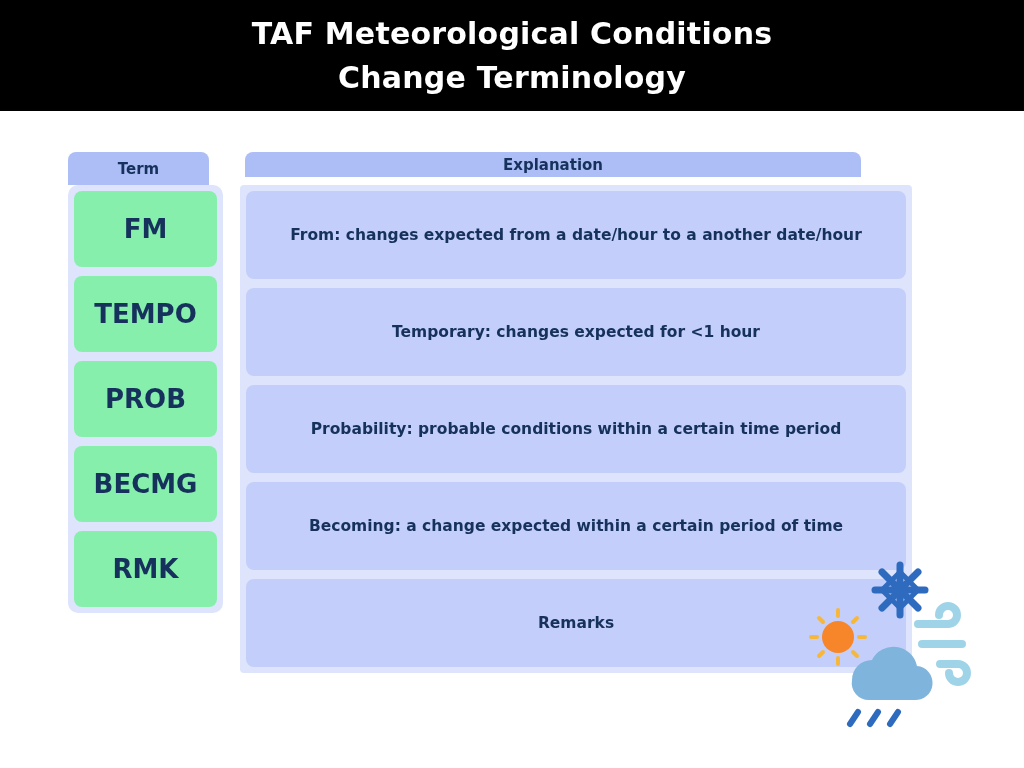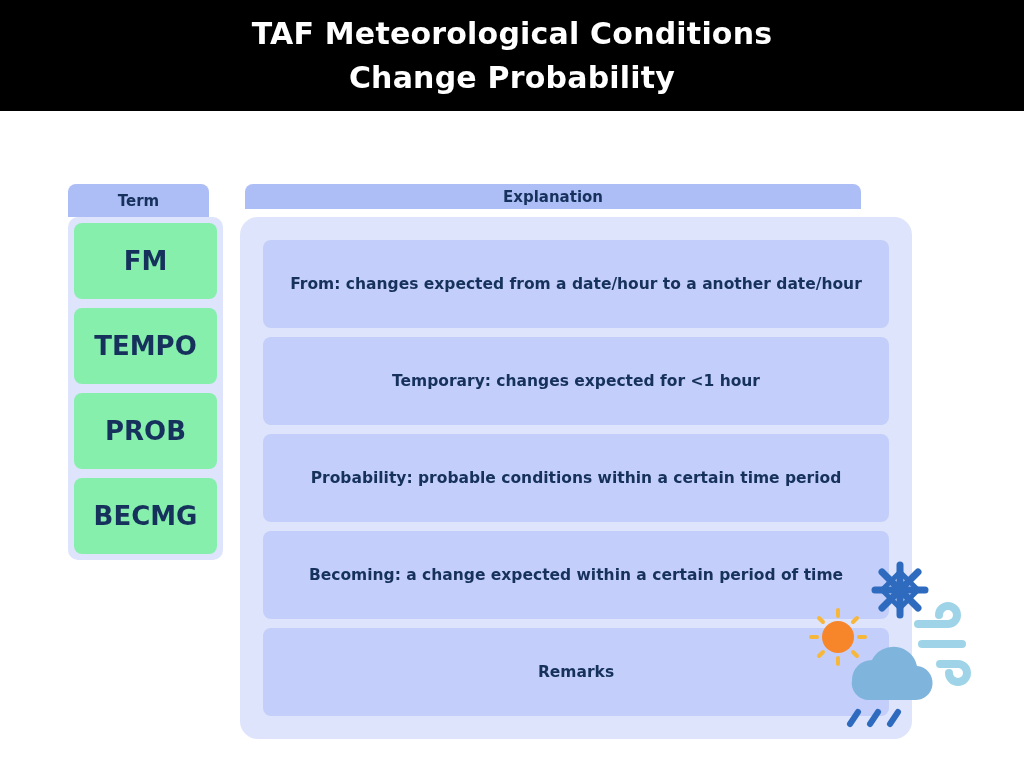--- a/index.html
+++ b/index.html
@@ -34,21 +34,21 @@
     font-weight: bold;
     line-height: 44px;
     letter-spacing: 0.2px;
     text-align: center;
   }
 
   
   #table-area {
     position: absolute;
     left: 68px;
-    top: 184px;
+    top: 152px;
     width: 890px;
   }
 
   .head-row {
     display: flex;
     align-items: flex-start;
     gap: 36px;
   }
   .head-term {
     width: 141px;
@@ -85,22 +85,22 @@
   .col-term {
     width: 155px;
     background: #dde4fb;
     border-radius: 10px;
     padding: 6px;
     box-sizing: border-box;
   }
   .col-expl {
     width: 672px;
     background: #dde4fb;
-    border-radius: 18px;
-    padding: 23px;
+    border-radius: 4px;
+    padding: 6px;
     box-sizing: border-box;
   }
 
   .cell-term {
     height: 76px;
     background: #86efac;
     border-radius: 8px;
     margin-bottom: 9px;
     display: flex;
     align-items: center;
@@ -135,37 +135,38 @@
     top: 552px;
     width: 180px;
     height: 180px;
   }
 </style>
 </head>
 <body>
 
 <div id="header-banner">
   <div class="title-line">TAF Meteorological Conditions</div>
-  <div class="title-line">Change Probability</div>
+  <div class="title-line">Change Terminology</div>
 </div>
 
 <div id="table-area">
 
   <div class="head-row">
     <div class="head-term">Term</div>
     <div class="head-expl">Explanation</div>
   </div>
 
   <div id="body-row">
 
     <div class="col-term">
       <div class="cell-term">FM</div>
       <div class="cell-term">TEMPO</div>
       <div class="cell-term">PROB</div>
       <div class="cell-term">BECMG</div>
+      <div class="cell-term">RMK</div>
     </div>
 
     <div class="col-expl">
       <div class="cell-expl">From: changes expected from a date/hour to a another date/hour</div>
       <div class="cell-expl">Temporary: changes expected for &lt;1 hour</div>
       <div class="cell-expl">Probability: probable conditions within a certain time period</div>
       <div class="cell-expl">Becoming: a change expected within a certain period of time</div>
       <div class="cell-expl">Remarks</div>
     </div>
 

